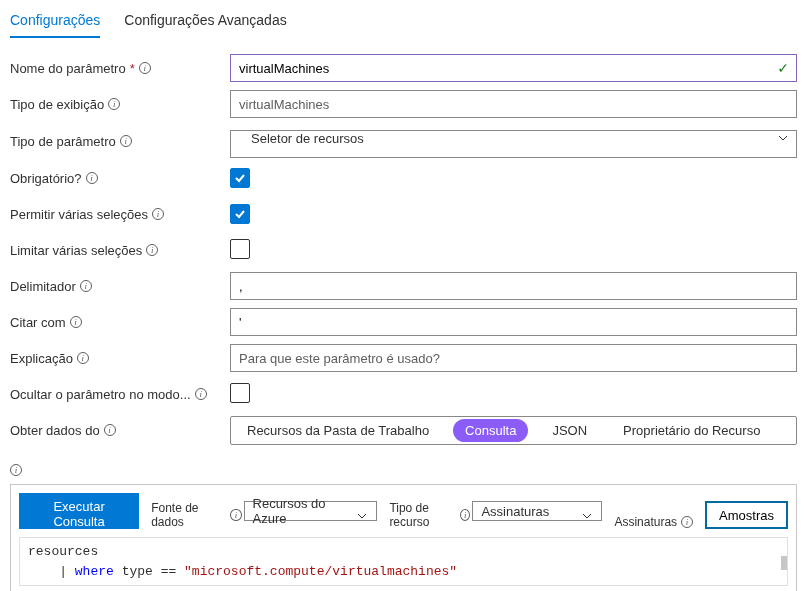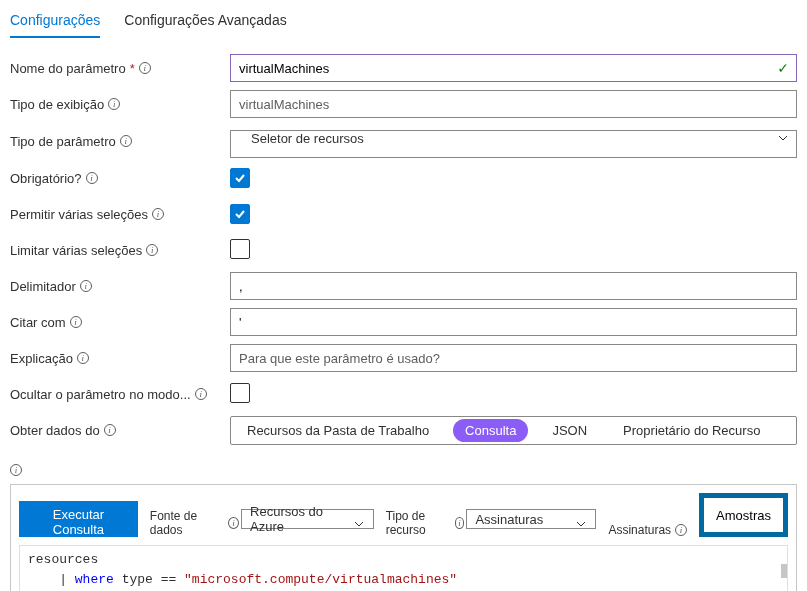--- a/index.html
+++ b/index.html
@@ -27,21 +27,21 @@
 .checkbox.checked svg { stroke: #fff; }
 .pill-group { display: flex; align-items: flex-start; gap: 12px; border: 1px solid #8a8886; border-radius: 2px; padding: 2px 4px; }
 .pill { padding: 4px 12px; font-size: 13px; cursor: pointer; border-radius: 12px; white-space: nowrap; }
 .pill.active { background: #8b5cf6; color: #fff; }
 .section-title { font-size: 18px; font-weight: 400; margin: 18px 0 8px 0; display: flex; align-items: center; gap: 6px; color: #323130; }
 .query-box { border: 1px solid #c8c6c4; padding: 8px; }
 .query-toolbar { display: flex; align-items: flex-end; gap: 12px; margin-bottom: 8px; }
 .tb-group { display: flex; gap: 2px; }
 .tb-label { font-size: 12px; color: #323130; display: flex; align-items: center; gap: 4px; }
 .btn-primary { background: #0078d4; color: #fff; border: none; padding: 6px 12px; font-size: 13px; cursor: pointer; font-family: inherit; height: 36px; }
-.btn-secondary { background: #fff; border: 5px solid #0369a1; padding: 5px 12px; font-size: 13px; cursor: pointer; font-family: inherit; height: 44px; }
+.btn-secondary { background: #fff; border: 2px solid #0369a1; padding: 5px 12px; font-size: 13px; cursor: pointer; font-family: inherit; height: 28px; }
 .dropdown { border: 1px solid #8a8886; background: #fff; height: 20px; padding: 0 24px 0 8px; font-size: 13px; min-width: 130px; position: relative; display: flex; align-items: center; cursor: pointer; }
 .code-editor { font-family: "Consolas", "Courier New", monospace; font-size: 13px; white-space: pre; padding: 4px 0 4px 8px; background: #fff; border: 1px solid #e1dfdd; margin-top: 4px; line-height: 1.5; position: relative; }
 .kw { color: #0000ff; }
 .str { color: #a31515; }
 .op { color: #323130; }
 .scrollhint { position: absolute; right: 0; top: 18px; width: 6px; height: 14px; background: #c8c6c4; }
 </style>
 </head>
 <body>
 

